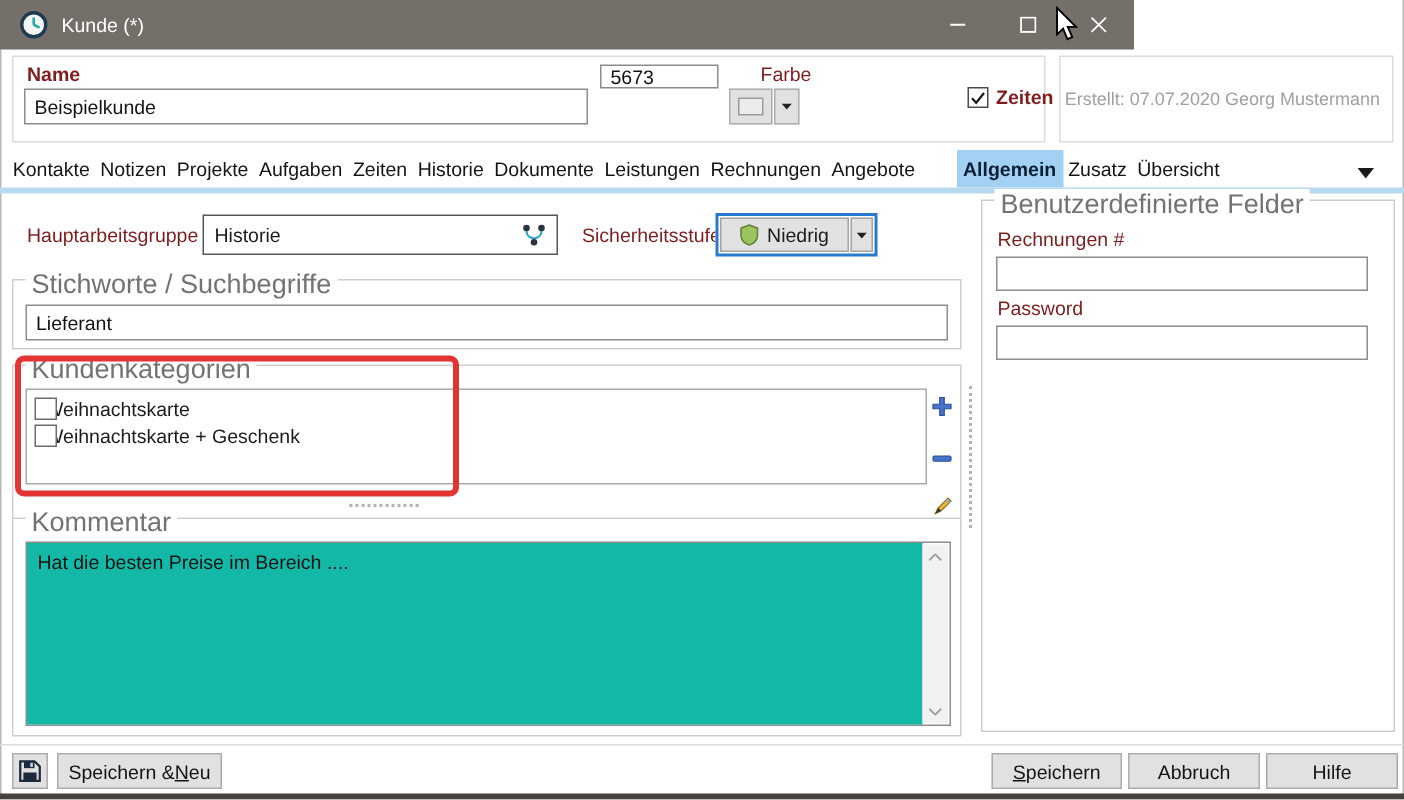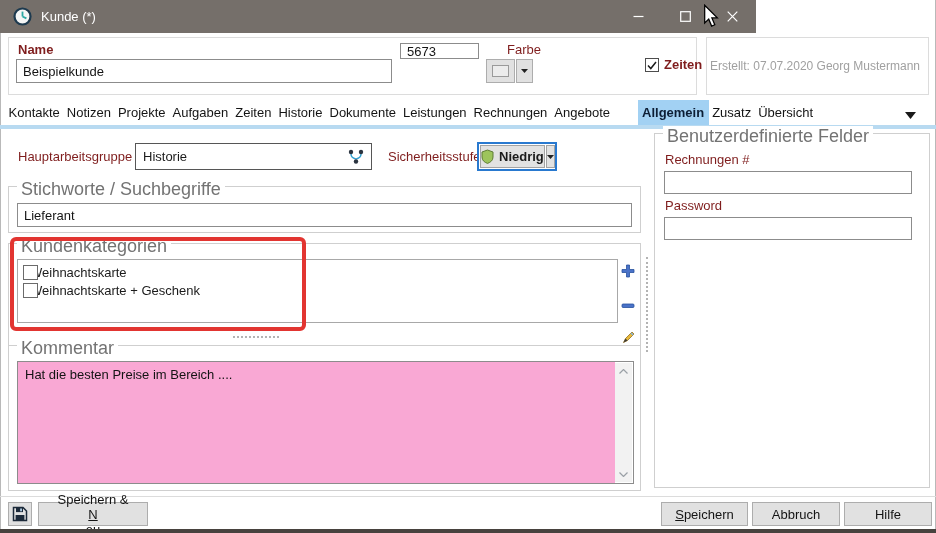--- a/index.html
+++ b/index.html
@@ -40,35 +40,35 @@
   .tabstrip{position:absolute;left:0;top:125px;width:936px;height:4px;background:var(--tab_strip);}
   .tab-caret{position:absolute;left:905px;top:107px;}
   
   .fs{position:absolute;border:1px solid #cfcfcf;background:#fff;}
   .fs-legend{position:absolute;top:-8px;left:8px;background:#fff;padding:0 4px;font-size:18px;color:#737373;white-space:nowrap;}
   
   .std-field{position:absolute;left:135px;top:143px;width:237px;height:27px;border:1px solid #565656;
     display:flex;align-items:center;padding-left:7px;background:#fff;}
   .std-icon{position:absolute;right:5px;top:4px;}
   
-  .sec-combo{position:absolute;left:477px;top:142px;width:80px;height:29px;border:2px solid var(--focus_blue);
-    background:#fff;display:flex;padding:1px;gap:1px;font-weight:bold;}
+  .sec-combo{position:absolute;left:477px;top:142px;width:108px;height:29px;border:2px solid var(--focus_blue);
+    background:#fff;display:flex;padding:1px;gap:1px;}
   .sec-main{flex:1;background:#e2e2e2;border:1px solid #a3a3a3;display:flex;align-items:center;justify-content:center;gap:5px;}
   .sec-arrow{width:15px;background:#e2e2e2;border:1px solid #a3a3a3;display:flex;align-items:center;justify-content:center;}
   
   .listbox{position:absolute;left:8px;top:15px;width:601px;height:64px;border:1px solid #a8a8a8;background:#fff;padding-top:3px;}
   .cat-row{display:flex;align-items:center;height:18px;padding-left:5px;}
   .cat-cb{width:15px;height:15px;background:#fff;border:1px solid #6b6b6b;flex:0 0 auto;}
   .cat-lbl{margin-left:7px;font-size:13px;}
   .side-icons{position:absolute;left:618px;top:258px;width:20px;display:flex;flex-direction:column;align-items:center;}
   .side-icons > *{margin-bottom:9px;}
   
   .comment-wrap{position:absolute;left:8px;top:15px;width:617px;height:123px;border:1px solid #8c8c8c;background:#fff;}
   .comment-text{position:absolute;left:0;top:0;right:18px;bottom:0;border:none;resize:none;overflow:hidden;
-    font-family:"Liberation Sans",sans-serif;font-size:13px;color:#141414;padding:5px 7px;outline:none;background:#f9a8d4;}
+    font-family:"Liberation Sans",sans-serif;font-size:13px;color:#141414;padding:5px 7px;outline:none;background:#14b8a6;}
   .scrollbar{position:absolute;right:1px;top:1px;bottom:1px;width:17px;background:#f2f2f2;}
   .sb-btn{position:absolute;left:0;width:17px;height:16px;display:flex;align-items:center;justify-content:center;}
   
   .vgrip{position:absolute;left:646px;top:257px;height:95px;width:0;border-left:2px dotted #b3b3b3;}
   .hgrip{position:absolute;left:233px;top:336px;width:46px;height:0;border-top:2px dotted #b3b3b3;}
   
   .annotation{position:absolute;left:10px;top:237px;width:296px;height:94px;border:4px solid var(--annotation_red);
     border-radius:6px;z-index:50;pointer-events:none;}
   
   .sep{position:absolute;left:0;top:496px;width:936px;height:1px;background:#dcdcdc;}
@@ -259,21 +259,21 @@
 
   <div class="sep"></div>
   <div class="btn" style="left:8px;top:502px;width:24px;">
     <svg width="16" height="16" viewBox="0 0 16 16">
       <path d="M1.5 1.5 H11 L14.5 5 V14.5 H1.5 Z" fill="none" stroke="#1c2a3a" stroke-width="1.5"></path>
       <rect x="4" y="1.8" width="7" height="4.3" fill="#1c2a3a"></rect>
       <rect x="8.2" y="2.5" width="1.7" height="2.8" fill="#bcd7ef"></rect>
       <rect x="3.6" y="9" width="8.8" height="5" fill="#1c2a3a"></rect>
     </svg>
   </div>
-  <div class="btn" style="left:38px;top:502px;width:110px;flex-direction:column;">
+  <div class="btn" style="left:38px;top:502px;width:110px;">
     <span>Speichern &amp; </span>
       <span class="u">N</span>
       <span>eu</span>
   </div>
   <div class="btn" style="left:661px;top:502px;width:87px;">
     <span></span>
       <span class="u">S</span>
       <span>peichern</span>
   </div>
   <div class="btn" style="left:752px;top:502px;width:88px;">

